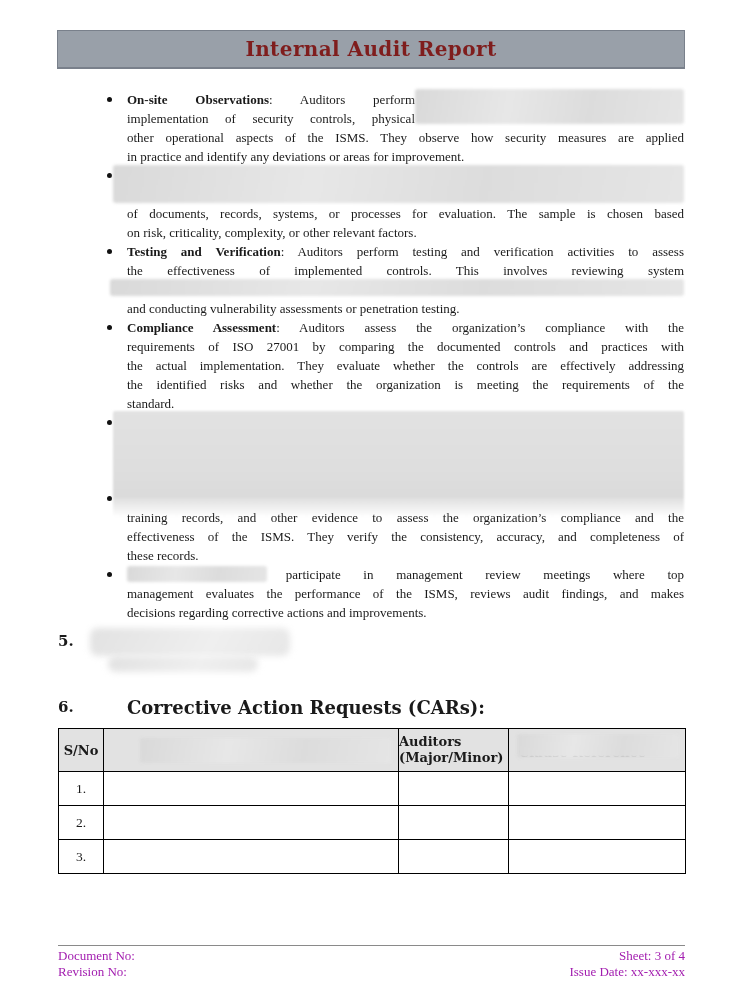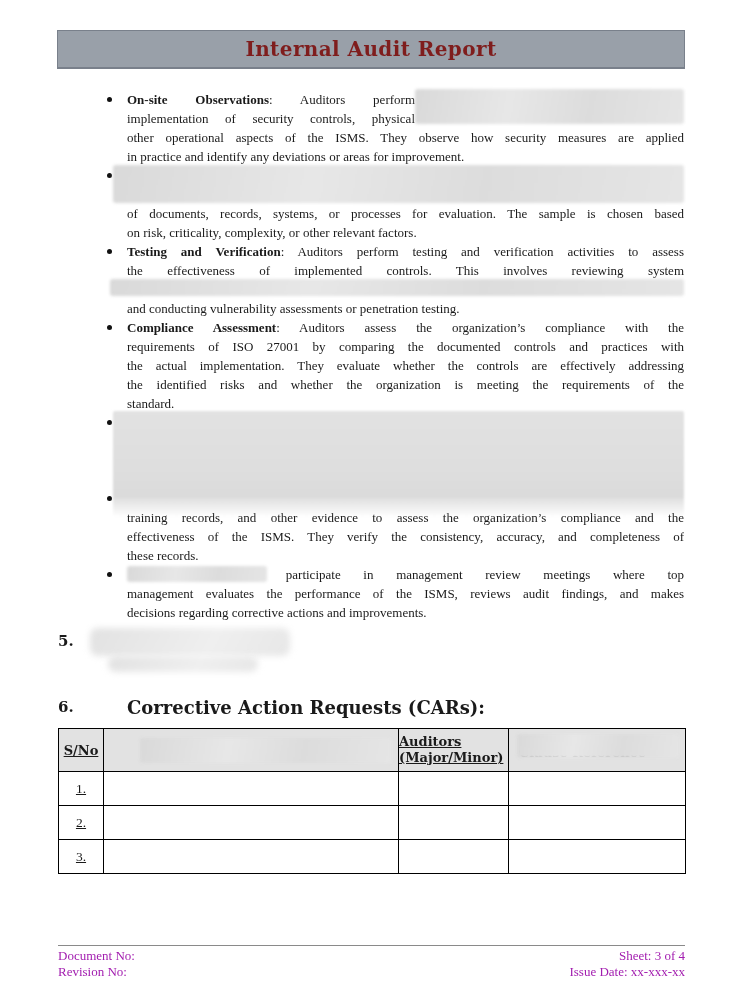--- a/index.html
+++ b/index.html
@@ -58,21 +58,21 @@
     font-weight:bold; font-size:15px;
   }
   .sec-title {
     position:absolute; left:127px; font-family:"DejaVu Serif", serif;
     font-weight:bold; font-size:18px;
   }
 
   
   .cars-table {
     position:absolute; left:58px; top:728px; width:627px;
-    border-collapse:collapse; table-layout:fixed;text-decoration:underline;
+    border-collapse:collapse; table-layout:fixed;
   }
   .cars-table th, .cars-table td { border:1px solid #000; padding:0; }
   .cars-table thead th {
     background:#e2e2e2; height:43px; font-family:"DejaVu Serif", serif;
     font-weight:bold; font-size:13px; text-align:left; vertical-align:middle;
   }
   .th-sno { text-align:center !important; }
   .th-desc, .th-clause { position:relative; }
   .th-desc .blob { left:36px; top:9px; width:252px; height:25px; }
   .th-clause .blob { left:8px; top:5px; width:162px; height:24px; }

